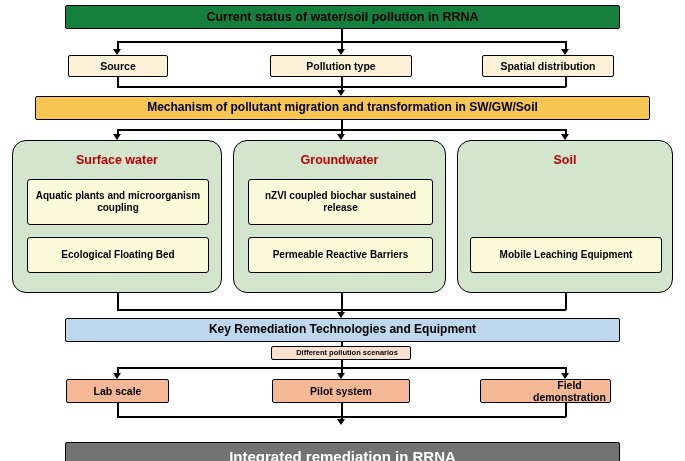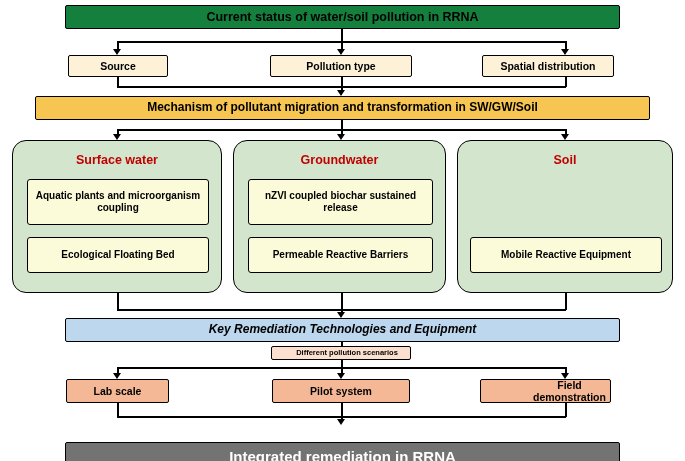--- a/index.html
+++ b/index.html
@@ -78,21 +78,20 @@
     font-size: 10px;
     line-height: 1.25;
     color: #000000;
     padding: 2px 4px;
   }
   
   .keybar {
     background: #bdd7ee;
     font-size: 12px;
     border-radius: 2px;
-    font-style: italic;
   }
   
   .scenario {
     background: #fbe0d0;
     font-size: 7.5px;
     border-radius: 2px;
   }
   
   .salmon {
     background: #f5b897;
@@ -172,21 +171,21 @@
   </div>
 
   <div class="panel" style="left:12px; top:140px; width:210px; height:153px;">
     <div class="panel-title" style="top:12px;">Surface water</div>
     <div class="inner" style="left:14px; top:38px; width:182px; height:46px;">Aquatic plants and microorganism coupling</div>
     <div class="inner" style="left:14px; top:96px; width:182px; height:36px;">Ecological Floating Bed</div>
   </div>
 
   <div class="panel" style="left:457px; top:140px; width:216px; height:153px;">
     <div class="panel-title" style="top:12px;">Soil</div>
-    <div class="inner" style="left:12px; top:96px; width:192px; height:36px;">Mobile Reactive Equipment</div>
+    <div class="inner" style="left:12px; top:96px; width:192px; height:36px;">Mobile Leaching Equipment</div>
   </div>
 
   <div class="vline" style="left:117px; top:293px; height:17px;"></div>
   <div class="vline" style="left:341px; top:293px; height:17px;"></div>
   <div class="vline" style="left:565px; top:293px; height:17px;"></div>
   <div class="hline" style="left:117px; top:309px; width:449px;"></div>
   <div class="vline" style="left:341px; top:309px; height:5px;"></div>
   <div class="arrow-down" style="left:336.5px; top:312px;"></div>
 
   <div class="box keybar" style="left:65px; top:318px; width:555px; height:24px;">Key Remediation Technologies and Equipment</div>

